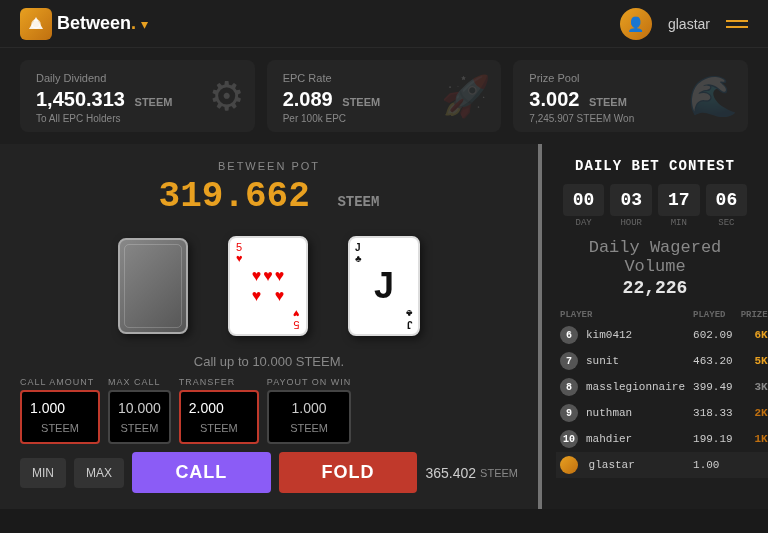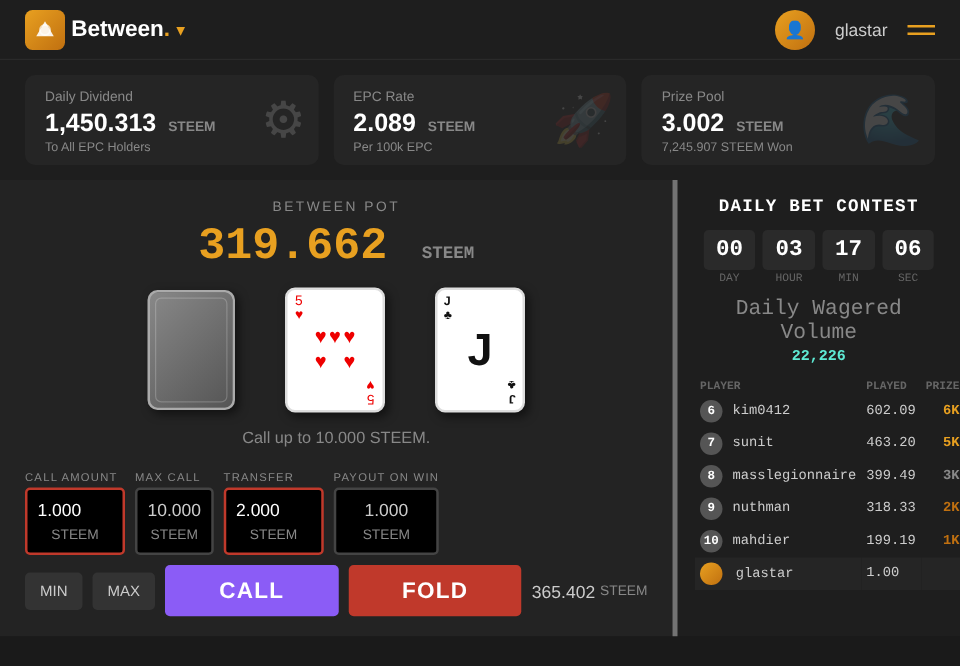--- a/index.html
+++ b/index.html
@@ -242,21 +242,21 @@
       position: absolute;
       font-size: 10px;
       color: #111;
     }
     .card-j .corner.tl { top: 4px; left: 5px; }
     .card-j .corner.br { bottom: 4px; right: 5px; transform: rotate(180deg); }
 
     .call-info {
       color: #888;
       font-size: 13px;
-      margin-bottom: 20px;
+      margin-bottom: 8px;
     }
 
     
     .bet-controls {
       width: 100%;
     }
     .bet-fields {
       display: flex;
       gap: 8px;
       margin-bottom: 8px;
@@ -394,22 +394,22 @@
       margin-top: 2px;
       text-align: center;
     }
     .wagered-label {
       color: #888;
       font-size: 17px;
       text-align: center;
       margin-bottom: 2px;
     }
     .wagered-val {
-      color: #5eead4;
-      font-size: 12px;
+      color: #e5e5e5;
+      font-size: 18px;
       font-weight: bold;
       text-align: center;
       margin-bottom: 10px;
     }
     .contest-table {
       width: 100%;
       border-collapse: collapse;
     }
     .contest-table th {
       color: #666;

